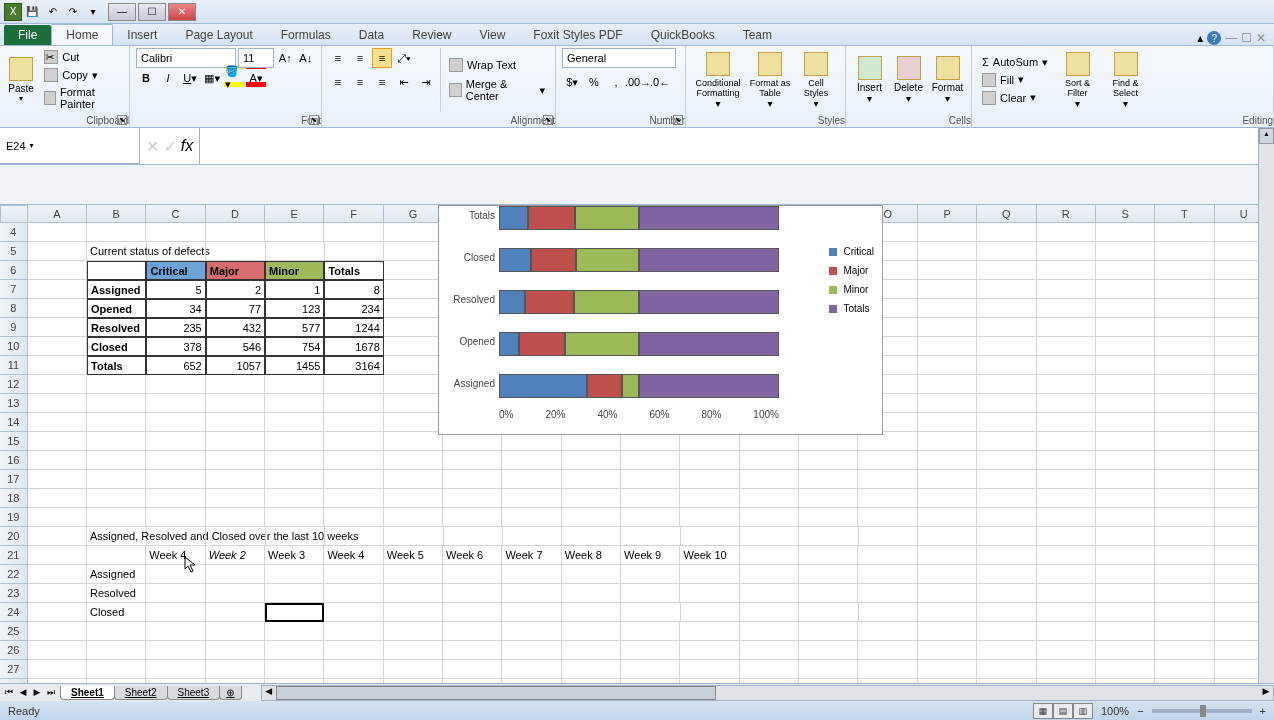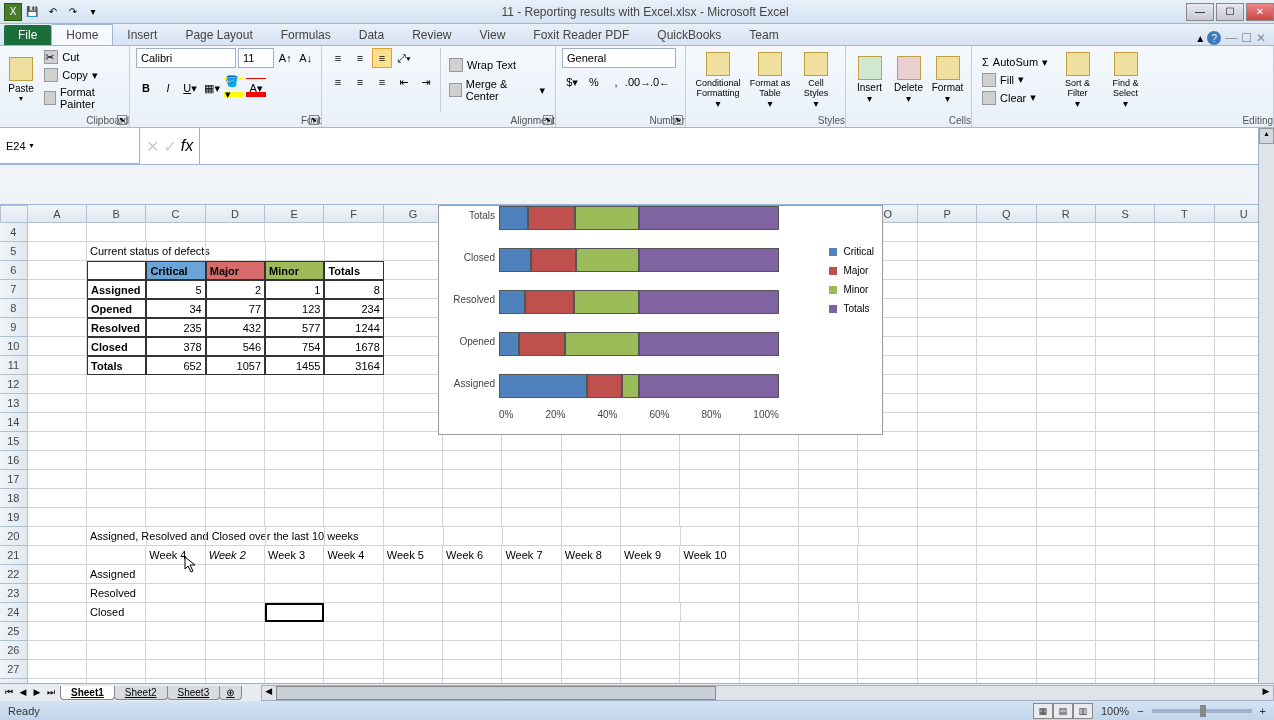--- a/index.html
+++ b/index.html
@@ -106,38 +106,37 @@
 <body>
 
 <div class="title-bar">
   <div class="qat">
     <div class="qat-icon">X</div>
     <div class="qat-btn">💾</div>
     <div class="qat-btn">↶</div>
     <div class="qat-btn">↷</div>
     <div class="qat-btn">▾</div>
   </div>
-  <div class="title-text">11 - Reporting results with Excel.xlsx - Microsoft Excel</div>
   <div class="win-controls">
     <div class="win-btn">—</div>
     <div class="win-btn">☐</div>
     <div class="win-btn" style="background:linear-gradient(#e88,#c44);color:white">✕</div>
   </div>
 </div>
 
 <div class="ribbon-tabs">
   <div class="file-tab">File</div>
   <div class="tab active">Home</div>
   <div class="tab">Insert</div>
   <div class="tab">Page Layout</div>
   <div class="tab">Formulas</div>
   <div class="tab">Data</div>
   <div class="tab">Review</div>
   <div class="tab">View</div>
-  <div class="tab">Foxit Reader PDF</div>
+  <div class="tab">Foxit Styles PDF</div>
   <div class="tab">QuickBooks</div>
   <div class="tab">Team</div>
   <div class="help-icons">
     <span>▴</span>
     <span style="background:#3a7abd;color:white;width:14px;height:14px;border-radius:50%;display:inline-flex;align-items:center;justify-content:center;font-size:10px">?</span>
     <span style="color:#888">—</span>
     <span style="color:#888">☐</span>
     <span style="color:#888">✕</span>
   </div>
 </div>
@@ -161,21 +160,21 @@
             <span class="small-icon"></span>
             <span>Format Painter</span>
           </div>
       </div>
     </div>
     <div class="group-label">Clipboard</div>
     <div class="group-launcher">⬊</div>
   </div>
 
   <div class="ribbon-group" style="width:192px">
-    <div class="group-content" style="flex-direction:column;gap:10px">
+    <div class="group-content" style="flex-direction:column;gap:0">
       <div class="font-row">
         <input class="font-select" value="Calibri" style="">
         <input class="size-select" value="11" style="">
         <div class="tiny-btn">A↑</div>
         <div class="tiny-btn">A↓</div>
       </div>
       <div class="btn-grid">
         <div class="tiny-btn">
             <b>B</b>
           </div>

